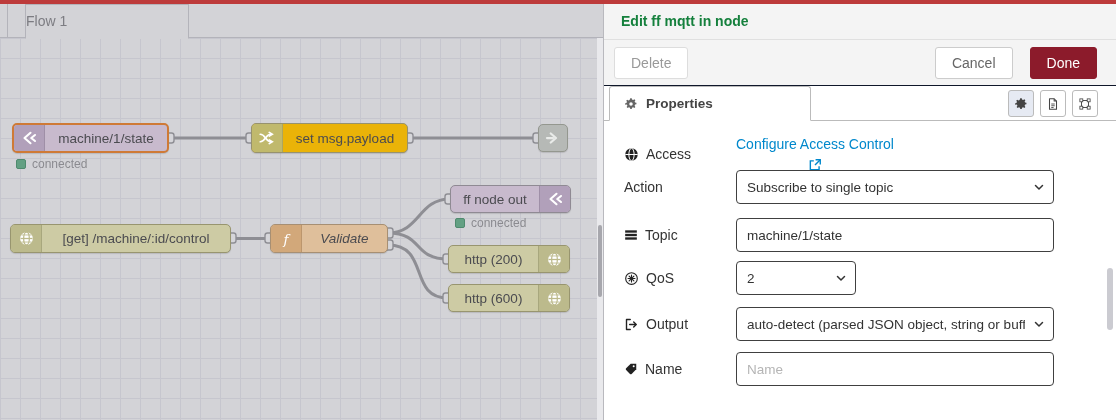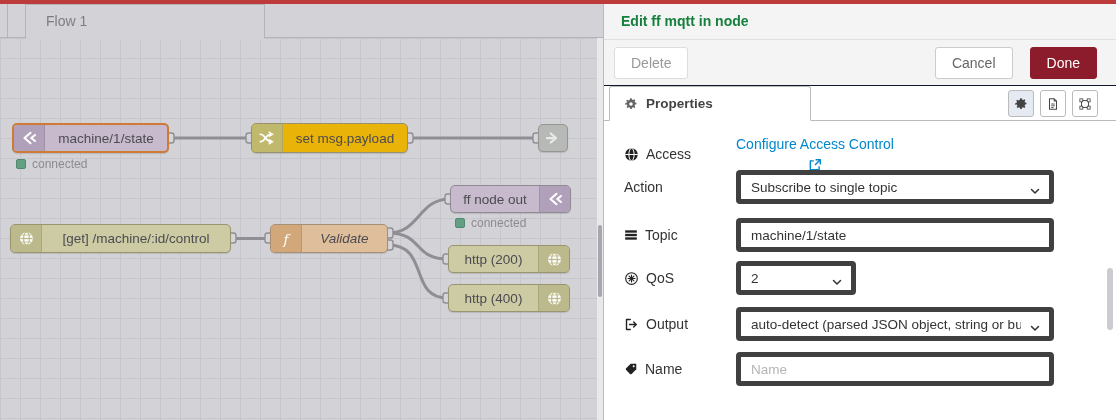--- a/index.html
+++ b/index.html
@@ -9,23 +9,23 @@
   
   .redbar{position:absolute;left:0;top:0;width:1116px;height:4px;background:#bd3b3b;z-index:50;}
 
   
   .canvas{position:absolute;left:0;top:4px;width:603px;height:416px;background:#d3d3d7;overflow:hidden;}
   .gridarea{position:absolute;left:0;top:34px;width:603px;height:382px;
     background-image:linear-gradient(#c6c6ce 1px,transparent 1px),linear-gradient(90deg,#c6c6ce 1px,transparent 1px);
     background-size:20px 20px;}
   .tabbar{position:absolute;left:0;top:0;width:603px;height:34px;border-bottom:1px solid #b3b3ba;box-sizing:border-box;z-index:2;}
   .tabstub{position:absolute;left:-2px;top:0;width:10px;height:34px;border-right:1px solid #b3b3ba;box-sizing:border-box;}
-  .flowtab{position:absolute;left:25px;top:0;width:240px;height:35px;box-sizing:border-box;background:#d3d3d7;
+  .flowtab{position:absolute;left:25px;top:0;width:164px;height:35px;box-sizing:border-box;background:#d3d3d7;
     border:1px solid #b3b3ba;border-bottom:1px solid #d3d3d7;z-index:3;
-    color:#7c7c82;font-size:14px;line-height:33px;padding-left:20px;}
+    color:#7c7c82;font-size:14px;line-height:33px;padding-left:0;}
   .wiresvg{position:absolute;left:0;top:0;width:603px;height:416px;z-index:4;}
 
   .node{position:absolute;box-sizing:border-box;border:1px solid #8f8a93;border-radius:5px;display:flex;align-items:stretch;
     font-size:13.5px;color:#4b4b50;z-index:5;box-shadow:0 1px 1px rgba(0,0,0,.12);}
   .node .nlabel{flex:1;display:flex;align-items:center;justify-content:center;padding:0 8px;white-space:nowrap;overflow:hidden;}
   .node .nicon{width:30px;display:flex;align-items:center;justify-content:center;}
   .icon-left{border-right:1px solid rgba(0,0,0,.1);border-radius:4px 0 0 4px;}
   .icon-right{border-left:1px solid rgba(0,0,0,.1);border-radius:0 4px 4px 0;}
 
   .n-mqtt{background:#c8bacd;}
@@ -62,21 +62,21 @@
     border:1px solid #bbb;border-bottom:1px solid #fff;border-radius:3px 3px 0 0;
     display:flex;align-items:center;gap:8px;padding-left:14px;font-size:13.5px;font-weight:bold;color:#444;}
   .tabtools{position:absolute;right:18px;top:4px;display:flex;gap:6px;}
   .tbtn{width:26px;height:27px;box-sizing:border-box;border:1px solid #bbb;border-radius:3px;background:#fff;
     display:flex;align-items:center;justify-content:center;color:#444;cursor:pointer;padding:0;}
   .tbtn.active{background:#e6eaf3;}
 
   .form{position:absolute;left:0;top:117px;width:100%;height:299px;}
   .frow{position:absolute;left:20px;display:flex;align-items:center;}
   .flabel{width:112px;display:flex;align-items:center;gap:7px;font-size:14px;color:#333;flex:none;}
-  .input,.fselect{box-sizing:border-box;height:34px;border:5px solid #404040;border-radius:4px;font-size:13.5px;color:#333;background:#fff;
+  .input,.fselect{box-sizing:border-box;height:34px;border:1px solid #404040;border-radius:4px;font-size:13.5px;color:#333;background:#fff;
     font-family:"Liberation Sans",sans-serif;}
   .input{width:318px;padding:0 10px;}
   .input::placeholder{color:#b5b5b5;}
   .fselect{position:relative;display:flex;align-items:center;padding:0 28px 0 10px;cursor:pointer;}
   .fselect .selval{white-space:nowrap;overflow:hidden;flex:1;}
   .fselect .chev{position:absolute;right:8px;top:10px;}
   .w-full{width:318px;}
   .w-qos{width:120px;}
   .linkrow{display:flex;align-items:center;gap:6px;font-size:14px;color:#0088cc;cursor:pointer;flex-direction:column;}
   .pthumb{position:absolute;right:3px;top:264px;width:6px;height:62px;background:#cbcbd1;border-radius:3px;}
@@ -204,21 +204,21 @@
             <ellipse cx="12" cy="12" rx="4" ry="9"></ellipse>
               <path d="M3.5 12 H20.5"></path>
               <path d="M4.8 7 H19.2" stroke-width="1.3"></path>
               <path d="M4.8 17 H19.2" stroke-width="1.3"></path>
           </g>
         </svg>
       </div>
     </div>
 
     <div class="node n-http" style="left:448px;top:280px;width:122px;height:28px;">
-      <div class="nlabel">http (400)</div>
+      <div class="nlabel">http (600)</div>
       <div class="nicon icon-right">
         <svg width="17" height="17" viewBox="0 0 24 24">
           <circle cx="12" cy="12" r="9" fill="#fff"></circle>
           <g stroke="#bcba8c" stroke-width="1.8" fill="none">
             <ellipse cx="12" cy="12" rx="4" ry="9"></ellipse>
               <path d="M3.5 12 H20.5"></path>
               <path d="M4.8 7 H19.2" stroke-width="1.3"></path>
               <path d="M4.8 17 H19.2" stroke-width="1.3"></path>
           </g>
         </svg>

